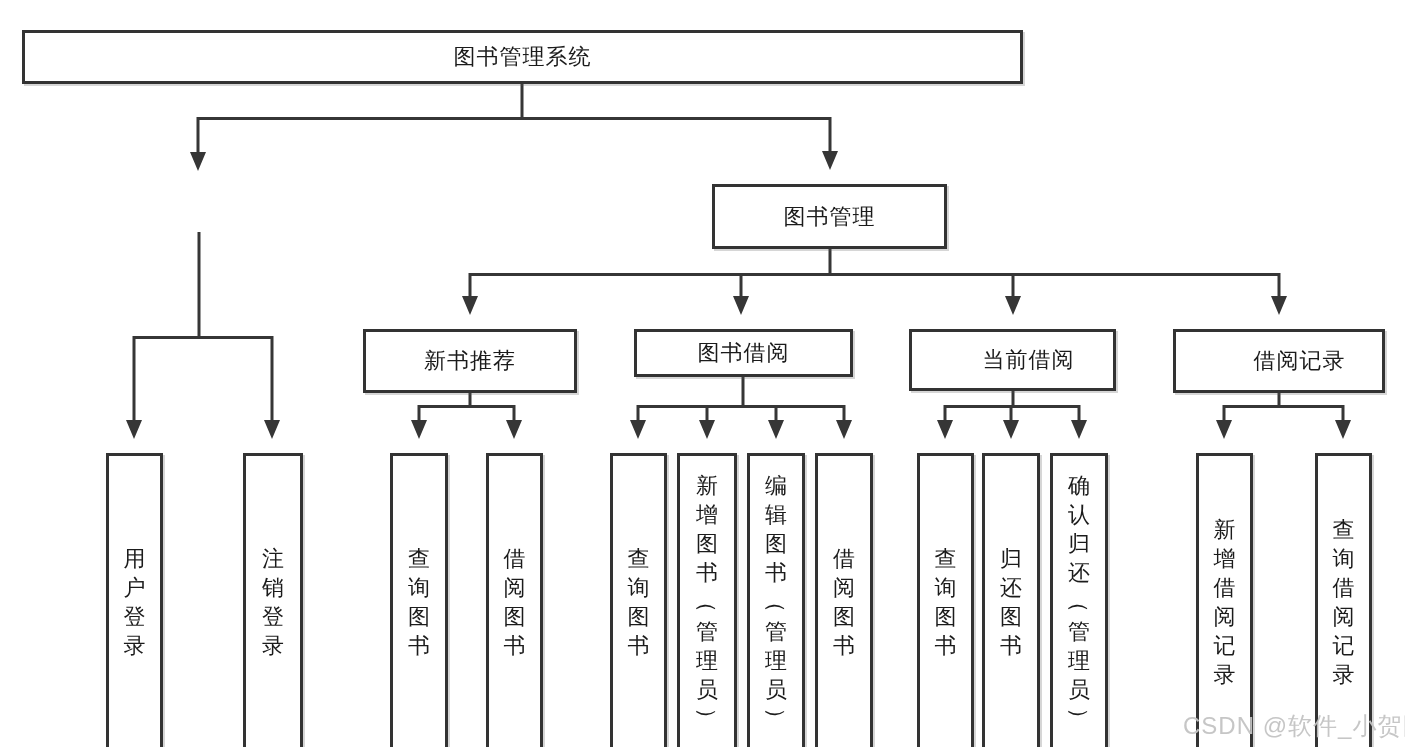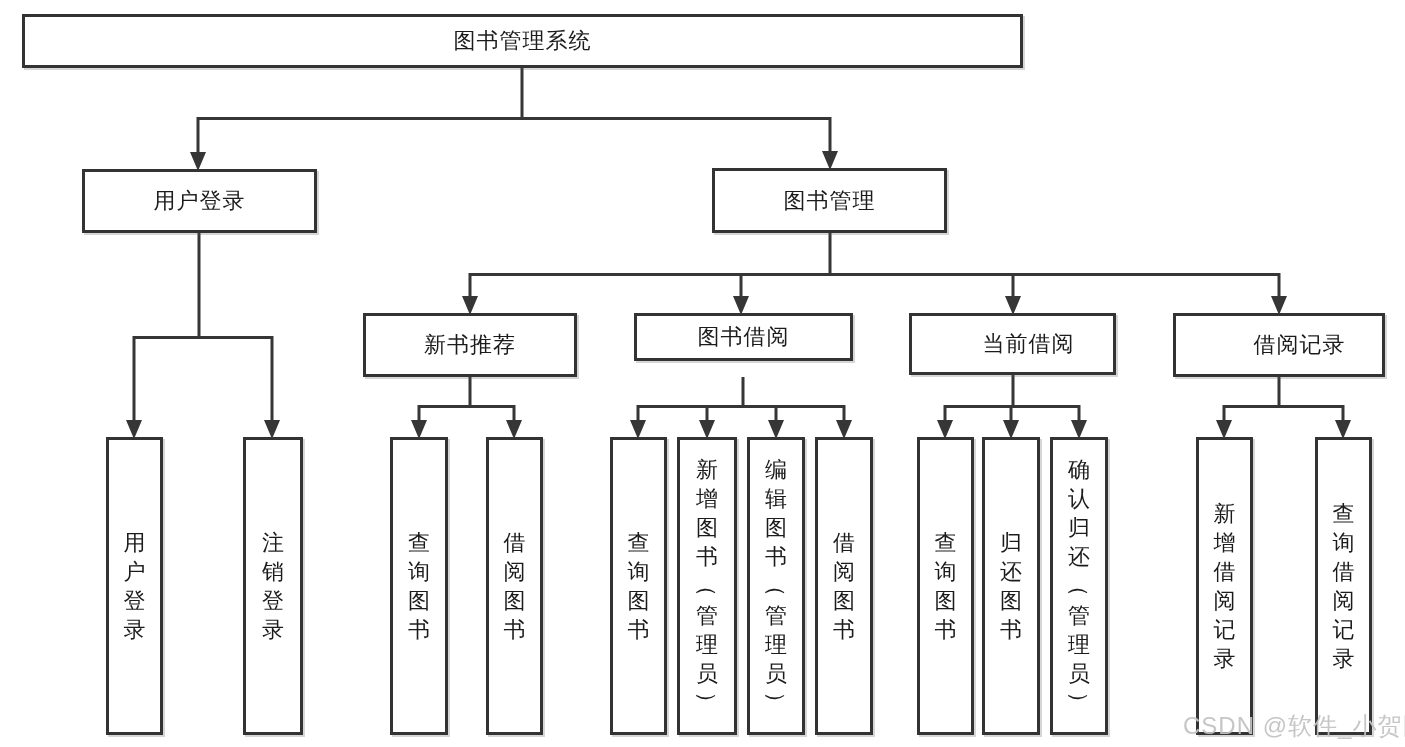--- a/index.html
+++ b/index.html
@@ -16,20 +16,21 @@
   .ah{fill:#363636;stroke:none;}
   .node{
     position:absolute;
     box-sizing:border-box;
     border:3px solid #333333;
     background:#ffffff;
     box-shadow:2px 2px 0 rgba(90,90,90,0.25);
     display:flex;align-items:center;justify-content:center;
     z-index:2;
     color:#1b1b1b;
+    margin-top:16px;
   }
   .node.h span{
     font-size:22px;
     letter-spacing:1px;
     white-space:nowrap;
   }
   .vtext{
     display:flex;flex-direction:column;
     align-items:center;justify-content:center;
     height:100%;width:100%;
@@ -105,23 +106,20 @@
       M1003 420 L1019 420 L1011 439 Z
       M1071 420 L1087 420 L1079 439 Z
       M1216 420 L1232 420 L1224 439 Z
       M1335 420 L1351 420 L1343 439 Z"></path>
   </svg>
 
   <div class="node h" style="left:22px;top:14px;width:1001px;height:54px;">
     <span>图书管理系统</span>
   </div>
 
-  <div class="node h" style="left:82px;top:169px;width:235px;height:64px;">
-    <span>用户登录</span>
-  </div>
   <div class="node h" style="left:712px;top:168px;width:235px;height:65px;">
     <span>图书管理</span>
   </div>
 
   <div class="node h" style="left:363px;top:313px;width:214px;height:64px;">
     <span>新书推荐</span>
   </div>
   <div class="node h" style="left:634px;top:313px;width:219px;height:48px;">
     <span>图书借阅</span>
   </div>

